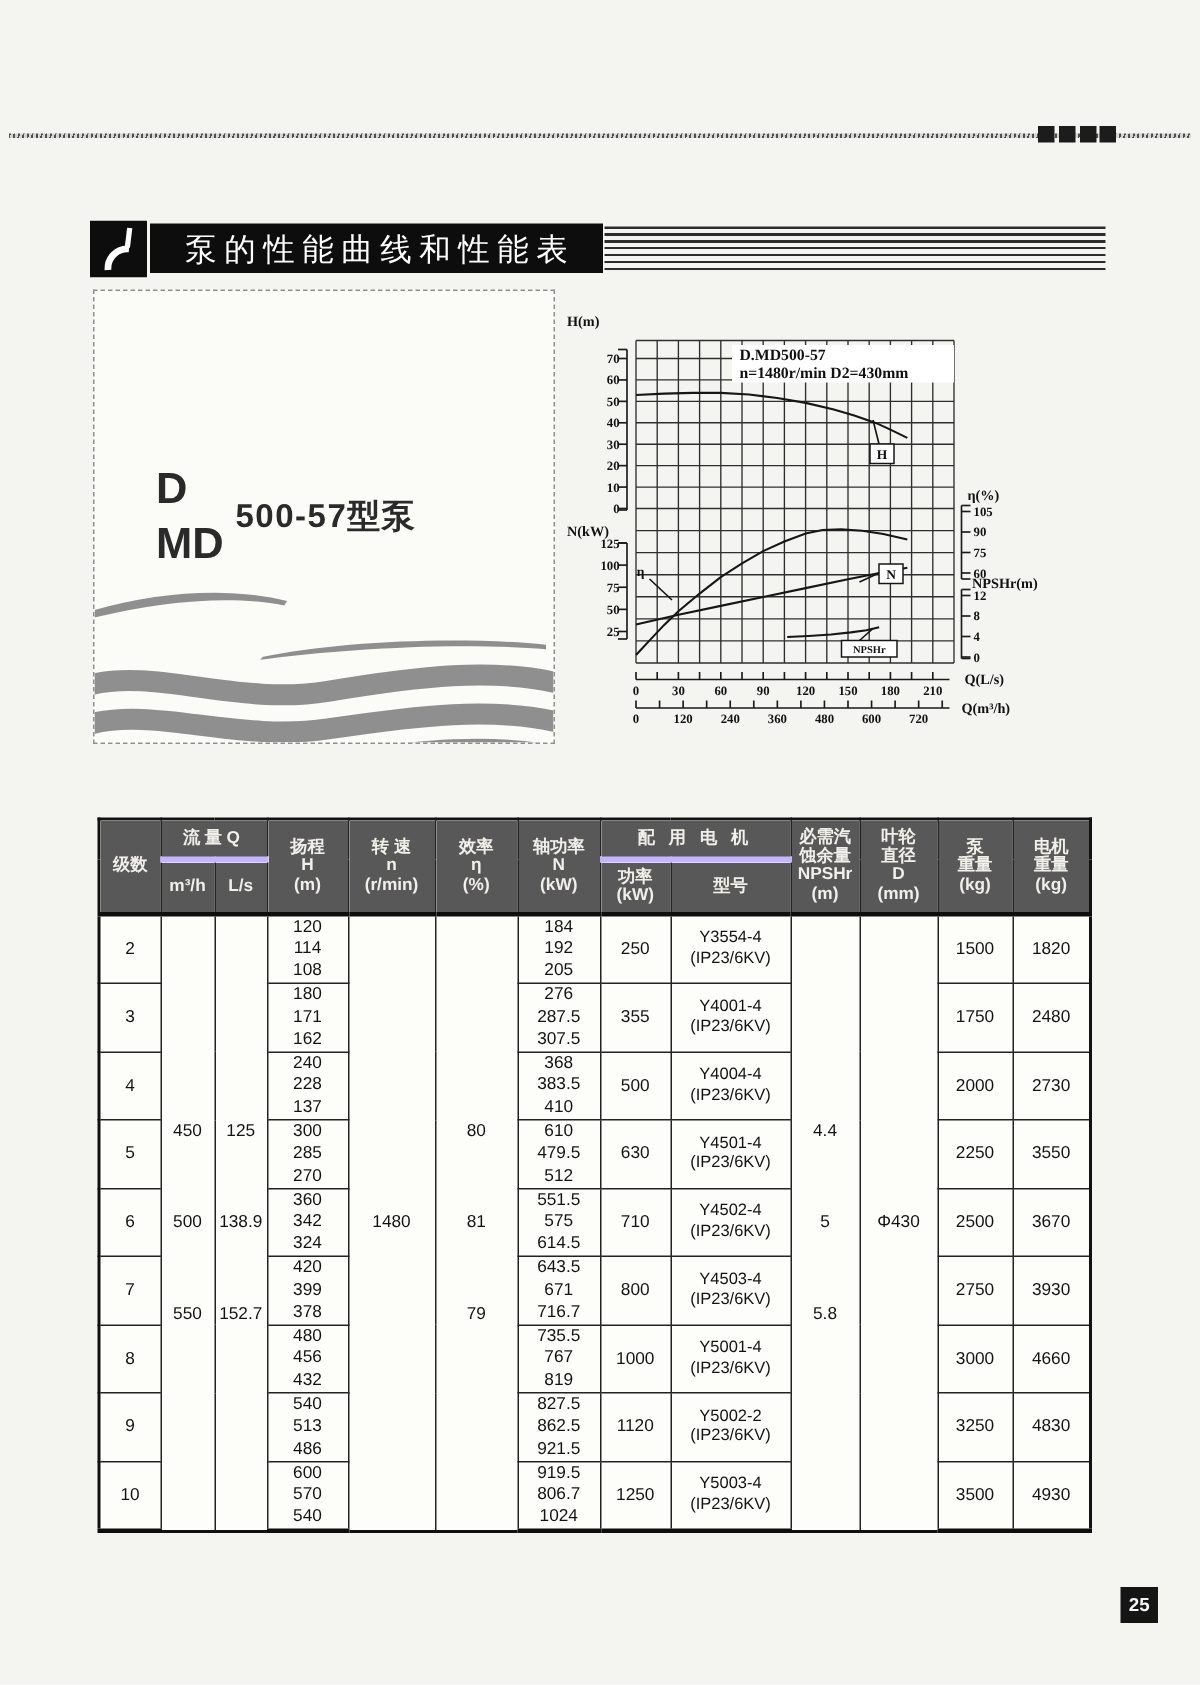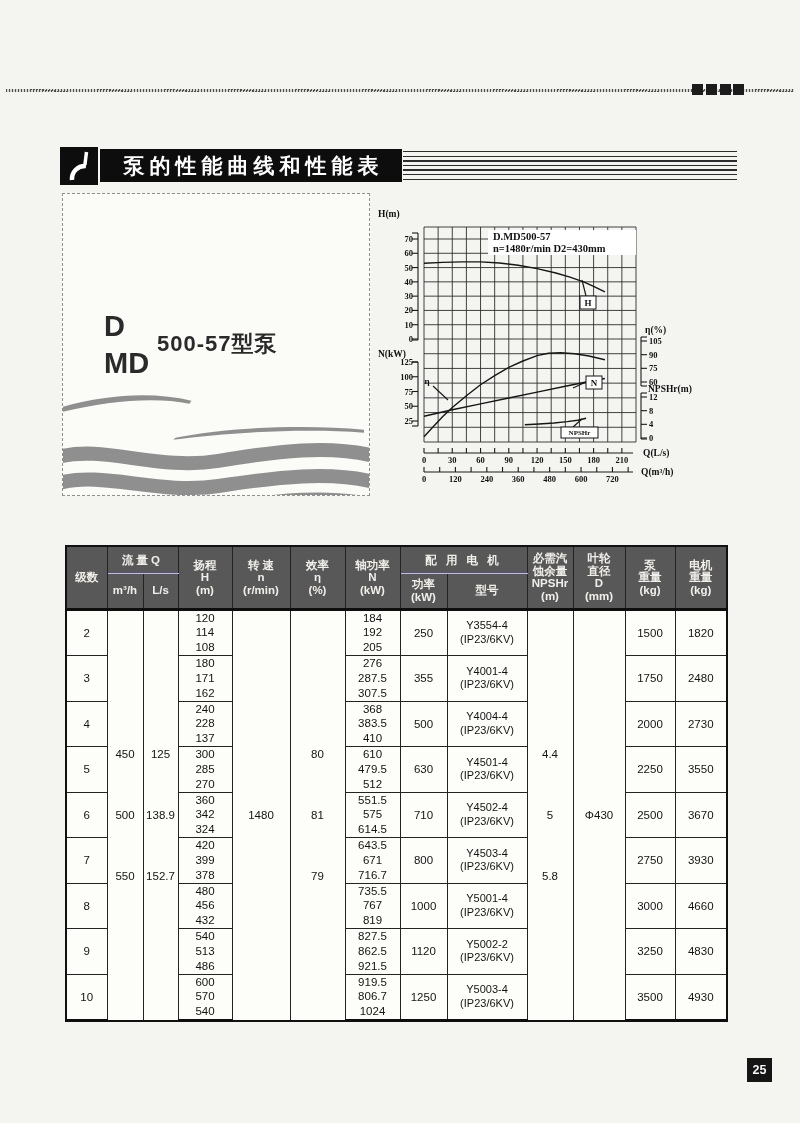--- a/index.html
+++ b/index.html
@@ -6,21 +6,21 @@
   .page{position:relative;width:800px;height:1123px;background:#f4f4f1;overflow:hidden;
         font-family:"Liberation Sans",sans-serif;color:#1a1a1a;}
   
   .top-header{position:absolute;top:49px;right:26px;font-size:22px;letter-spacing:1px;color:#2c2c2c;}
   .top-rule{position:absolute;left:6px;top:89px;width:788px;height:3px;
             background:repeating-linear-gradient(100deg,#4f4f4f 0 1.2px,#d6d6d3 1.2px 3px);}
   .rule-sq{position:absolute;top:84px;width:11px;height:11px;background:#1c1c1c;}
   
   .banner-icon{position:absolute;left:60px;top:147px;width:38px;height:38px;}
   .banner-bar{position:absolute;left:100px;top:149px;width:302px;height:33px;background:#0d0d0d;color:#fefefe;
-              display:flex;align-items:center;justify-content:center;font-size:21px;font-weight:bold;
+              display:flex;align-items:center;justify-content:center;font-size:21px;font-weight:normal;
               letter-spacing:5px;padding-left:5px;box-sizing:border-box;}
   .pinstripes{position:absolute;left:403px;top:151px;width:334px;height:30px;
               background:repeating-linear-gradient(to bottom,#2d2d2d 0 1.5px,transparent 1.5px 4.6px);}
   
   .pump-card{position:absolute;left:62px;top:193px;width:308px;height:303px;border:1.5px dashed #8f8f8f;
              background:#fbfbf8;box-sizing:border-box;overflow:hidden;}
   .card-d{position:absolute;left:41px;top:116px;font-size:29px;font-weight:bold;color:#2a2a2a;}
   .card-md{position:absolute;left:41px;top:153px;font-size:29px;font-weight:bold;color:#2a2a2a;}
   .card-model{position:absolute;left:94px;top:135px;font-size:22px;font-weight:bold;letter-spacing:1px;color:#2a2a2a;}
   .card-waves{position:absolute;left:0;top:0;width:100%;height:100%;}
@@ -31,21 +31,21 @@
   .at{font:bold 9.5px "Liberation Serif",serif;}
   .ct{font:bold 10.5px "Liberation Serif",serif;}
   .sl{font:bold 9px "Liberation Serif",serif;}
   .sls{font:bold 7px "Liberation Serif",serif;}
   
   .perf{position:absolute;left:65px;top:545px;border-collapse:collapse;table-layout:fixed;
         background:#fdfdfa;border:2px solid #111;}
   .perf th,.perf td{border:1px solid #232323;text-align:center;vertical-align:middle;padding:0;overflow:hidden;}
   .perf thead th{background:#585858;color:#f1efea;font-size:11.5px;line-height:12.5px;font-weight:bold;
                  border-bottom:3px solid #0e0e0e;}
-  .perf thead th.gp{border-bottom:1px solid #c4b5fd;letter-spacing:3px;}
+  .perf thead th.gp{border-bottom:4px solid #c4b5fd;letter-spacing:3px;}
   .perf thead tr.h1{height:27px;}
   .perf thead tr.h2{height:36px;}
   .perf tbody td{font-size:11.5px;color:#131313;height:44.5px;}
   .t3 div{line-height:14.8px;}
   .model div{line-height:13.5px;font-size:11px;}
   .mrg{position:relative;}
   .mv{position:absolute;left:0;width:100%;transform:translateY(-50%);}
   .p1{top:35.2%;}.p2{top:50%;}.p3{top:64.9%;}
   .perf tbody tr:last-child td{border-bottom:3px solid #0e0e0e;}
   

